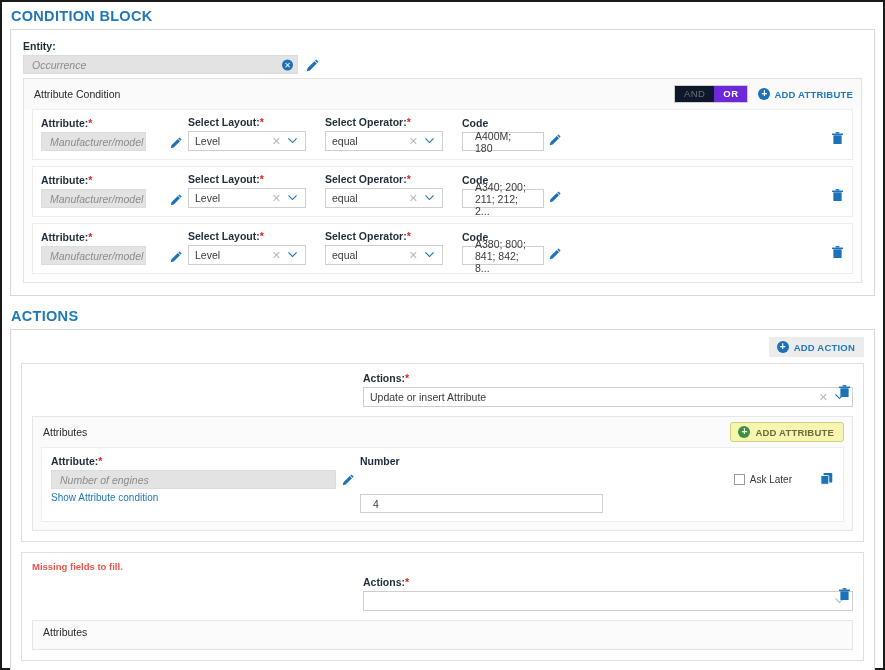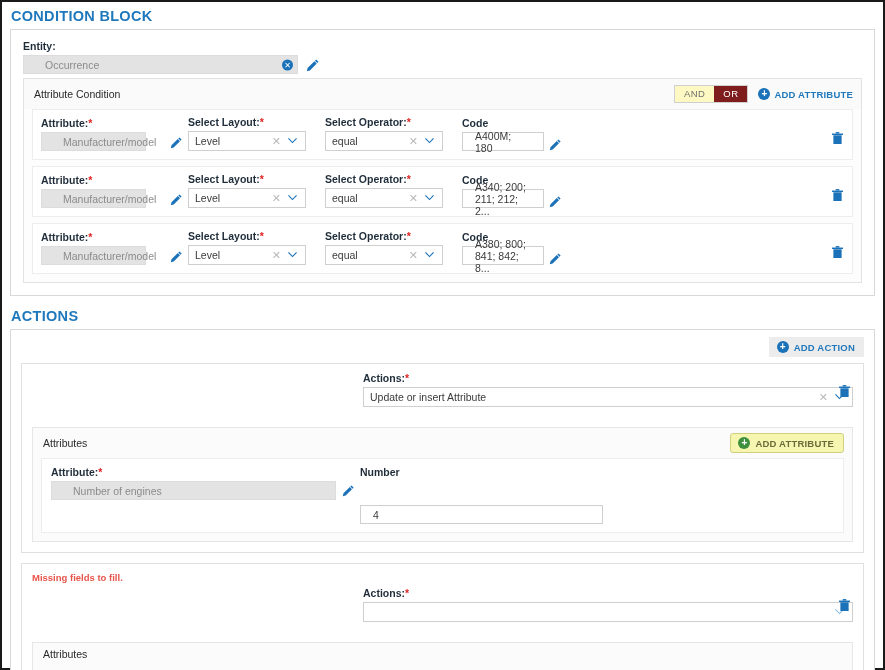--- a/index.html
+++ b/index.html
@@ -44,24 +44,25 @@
     white-space: nowrap;
   }
   .req { color: #e02020; font-weight: bold; }
 
   .readonly-input {
     background: #e3e3e3;
     border: 1px solid #dcdcdc;
     height: 19px;
     font-size: 10.5px;
     color: #8b8b8b;
-    padding: 2px 21px;
+    padding: 2px 8px;
     display: flex;
     align-items: center;
     position: relative;
+    font-style: italic;
   }
 
   .text-input {
     background: #fff;
     border: 1px solid #cfcfcf;
     height: 19px;
     font-size: 10.5px;
     color: #3a3a3a;
     padding: 2px 12px;
     display: flex;
@@ -112,23 +113,23 @@
     padding: 6px 8px 6px 10px;
     background: #fafafa;
   }
   .ac-head-title { font-size: 10.5px; color: #2a2a2a; }
   .ac-head-right { display: flex; align-items: center; gap: 10px; }
 
   .andor { display: flex; border: 1px solid #cfcfcf; }
   .andor div {
     font-size: 9.5px; letter-spacing: .4px;
     padding: 2px 9px 3px 9px;
-    background: #fef9c3; color: #6f6f6f;
-  }
-  .andor div.active { background: #7f1d1d; color: #fff; }
+    background: #0f172a; color: #6f6f6f;
+  }
+  .andor div.active { background: #6d28d9; color: #fff; font-weight: bold; }
 
   .link-btn {
     display: flex; align-items: center; gap: 4px;
     color: #1f78bb; font-size: 9.5px; font-weight: bold; letter-spacing: .2px;
   }
   .plus-circle {
     width: 12px; height: 12px; border-radius: 50%;
     background: #1b72b8; color: #fff;
     font-size: 10px; line-height: 11px; text-align: center; font-weight: bold;
   }
@@ -136,21 +137,21 @@
   .ac-rows { padding: 0 8px 8px 8px; }
   .cond-row {
     display: flex; align-items: flex-end; gap: 0;
     background: #fff;
     border: 1px solid #ededed;
     padding: 6px 8px 8px 8px;
     margin-bottom: 6px;
   }
   .cond-row:last-child { margin-bottom: 0; }
   .cell { display: flex; flex-direction: column; }
-  .cell-inline { display: flex; align-items: flex-end; gap: 5px; }
+  .cell-inline { display: flex; align-items: flex-start; gap: 5px; }
 
   .c-attr   { width: 125px; }
   .c-gap    { width: 22px; }
   .c-layout { width: 118px; }
   .c-gap2   { width: 19px; }
   .c-oper   { width: 118px; }
   .c-gap3   { width: 19px; }
   .c-code   { width: 100px; }
   .c-spacer { flex: 1; }
 
@@ -174,21 +175,21 @@
     border: 1px solid #e0e0e0;
     background: #fff;
     margin: 0 10px 10px 10px;
     padding: 8px 10px 10px 10px;
     position: relative;
   }
   .action-top { display: flex; align-items: flex-end; justify-content: flex-end; }
   .action-sel { width: 490px; }
   .action-trash { position: absolute; right: 12px; top: 20px; }
 
-  .attrs-box { border: 1px solid #e6e6e6; background: #fbfbfb; margin-top: 20px; }
+  .attrs-box { border: 1px solid #e6e6e6; background: #fbfbfb; margin-top: 9px; }
   .attrs-head {
     display: flex; align-items: center; justify-content: space-between;
     padding: 5px 8px 5px 10px; position: relative; min-height: 22px;
   }
   .attrs-head-title { font-size: 10.5px; color: #2a2a2a; }
 
   .attr-row {
     background: #fff; border: 1px solid #ededed;
     margin: 0 8px 8px 8px;
     padding: 7px 9px 8px 9px;
@@ -540,35 +541,48 @@
         </div>
 
         <div class="attr-row">
           <div class="cell a-attr">
             <div class="fld-label">
               <span>Attribute:</span><span class="req">*</span>
             </div>
             <div class="readonly-input">
               <span>Number of engines</span>
             </div>
+            <a class="show-link">Show Attribute condition</a>
           </div>
           <div class="a-gap" style="display:flex;align-items:flex-start;padding-top:17px;padding-left:6px">
             <span class="pencil">
               <svg viewBox="0 0 16 16" width="13" height="13">
                   <path d="M11.6 1.7l2.7 2.7-1.4 1.4-2.7-2.7zM1.8 11.5l7.8-7.8 2.7 2.7-7.8 7.8-3.5.8z" fill="#1b72b8"></path>
                 </svg>
             </span>
           </div>
           <div class="cell a-num">
             <div class="fld-label">Number</div>
             <div class="text-input">
               <span>4</span>
             </div>
           </div>
           <div class="a-spacer"></div>
+          <div style="display:flex;align-items:flex-end;gap:28px;padding-top:17px">
+            <div class="ask-later">
+              <span class="chk"></span>
+              <span class="ask-lbl">Ask Later</span>
+            </div>
+            <span class="copy">
+              <svg viewBox="0 0 16 16" width="14" height="14">
+                <rect x="4" y="1" width="10" height="11" rx="1" fill="#1b72b8"></rect>
+                <rect x="1" y="4" width="9" height="10" rx="1" fill="#1b72b8" stroke="#fff" stroke-width="1"></rect>
+              </svg>
+            </span>
+          </div>
         </div>
       </div>
     </div>
 
     <div class="action-block">
       <div class="err-msg">Missing fields to fill.</div>
       <div class="action-top">
         <div class="cell action-sel">
           <div class="fld-label">
             <span>Actions:</span><span class="req">*</span>

